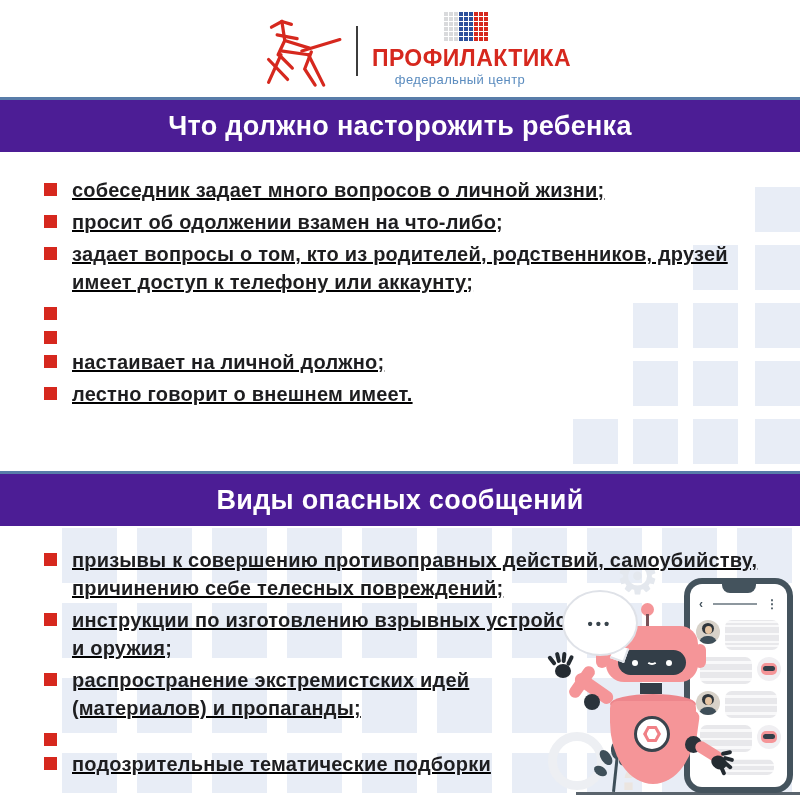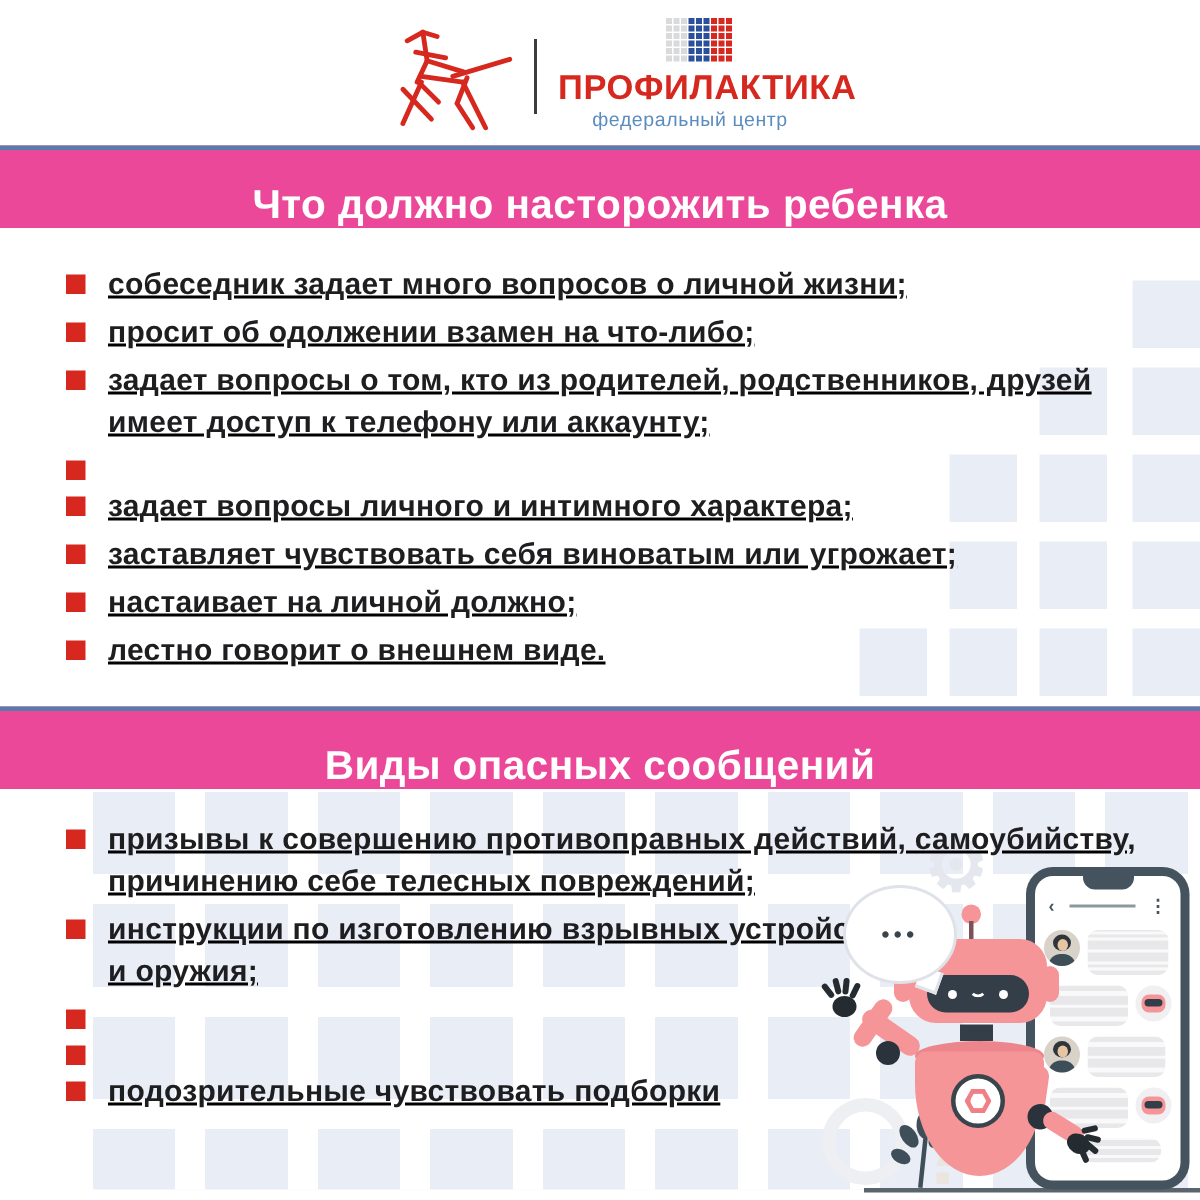--- a/index.html
+++ b/index.html
@@ -10,22 +10,22 @@
   
   #header{position:absolute;left:0;top:0;width:800px;height:97px;background:#fff;}
   #chair-logo{position:absolute;left:256px;top:12px;width:86px;height:76px;}
   #logo-divider{position:absolute;left:356px;top:26px;width:2px;height:50px;background:#3c3c3c;}
   #brand-block{position:absolute;left:372px;top:10px;width:176px;text-align:center;}
   #pixgrid{display:grid;grid-template-columns:repeat(9,4px);grid-auto-rows:4px;gap:1px;justify-content:center;margin:2px auto 5px auto;transform:translateX(6px);}
   #pixgrid div{width:4px;height:4px;}
   #brand-title{font-size:23px;font-weight:bold;color:#D6281E;letter-spacing:.4px;line-height:1.05;}
   #brand-sub{font-size:13px;color:#5B8CBF;letter-spacing:.4px;margin-top:2px;}
   
-  .banner{position:absolute;left:0;width:800px;height:52px;background:#ec4899;border-top:3px solid #587CA9;
-          display:flex;align-items:flex-end;justify-content:center;}
+  .banner{position:absolute;left:0;width:800px;height:52px;background:#4c1d95;border-top:3px solid #587CA9;
+          display:flex;align-items:center;justify-content:center;}
   .banner-title{color:#fff;font-weight:bold;font-size:27px;letter-spacing:.3px;}
   #banner1{top:97px;}
   #banner2{top:471px;z-index:2;}
   
   .list{position:absolute;left:44px;margin:0;padding:0;list-style:none;z-index:3;text-decoration:underline;}
   #list1{top:176px;}
   #list2{top:546px;}
   .list-item{display:flex;align-items:flex-start;gap:15px;margin-bottom:4px;}
   .bullet{flex:0 0 13px;width:13px;height:13px;background:#D6281E;margin-top:7px;}
   .item-text{font-size:20px;font-weight:bold;color:#1E1E20;line-height:28px;letter-spacing:.2px;white-space:pre-line;}
@@ -201,55 +201,52 @@
     <li class="list-item">
       <span class="bullet"></span>
       <span class="item-text">задает вопросы о том, кто из родителей, родственников, друзей
 имеет доступ к телефону или аккаунту;</span>
     </li>
     <li class="list-item">
       <span class="bullet"></span>
     </li>
     <li class="list-item">
       <span class="bullet"></span>
-      <span class="item-text">задает вопросы личного и интимного характера;</span>
-    </li>
-    <li class="list-item">
-      <span class="bullet"></span>
-      <span class="item-text">заставляет чувствовать себя виноватым или угрожает;</span>
     </li>
     <li class="list-item">
       <span class="bullet"></span>
       <span class="item-text">настаивает на личной должно;</span>
     </li>
     <li class="list-item">
       <span class="bullet"></span>
-      <span class="item-text">лестно говорит о внешнем виде.</span>
+      <span class="item-text">лестно говорит о внешнем имеет.</span>
     </li>
   </ul>
 <ul id="list2" class="list">
     <li class="list-item">
       <span class="bullet"></span>
       <span class="item-text">призывы к совершению противоправных действий, самоубийству,
 причинению себе телесных повреждений;</span>
     </li>
     <li class="list-item">
       <span class="bullet"></span>
       <span class="item-text">инструкции по изготовлению взрывных устройств
 и оружия;</span>
     </li>
     <li class="list-item">
       <span class="bullet"></span>
-    </li>
-    <li class="list-item">
-      <span class="bullet"></span>
-    </li>
-    <li class="list-item">
-      <span class="bullet"></span>
-      <span class="item-text">подозрительные чувствовать подборки</span>
+      <span class="item-text">распространение экстремистских идей
+(материалов) и пропаганды;</span>
+    </li>
+    <li class="list-item">
+      <span class="bullet"></span>
+    </li>
+    <li class="list-item">
+      <span class="bullet"></span>
+      <span class="item-text">подозрительные тематические подборки</span>
     </li>
   </ul>
 
 <div id="illu">
   <div id="doodle-gear" class="doodle">⚙</div>
   <div id="doodle-ring" class="doodle"></div>
   <div id="doodle-question" class="doodle">?</div>
   <div id="ground-line"></div>
 
   <div class="plant" style="left:614px;top:754px;width:3px;height:38px;transform:rotate(6deg);"></div>

